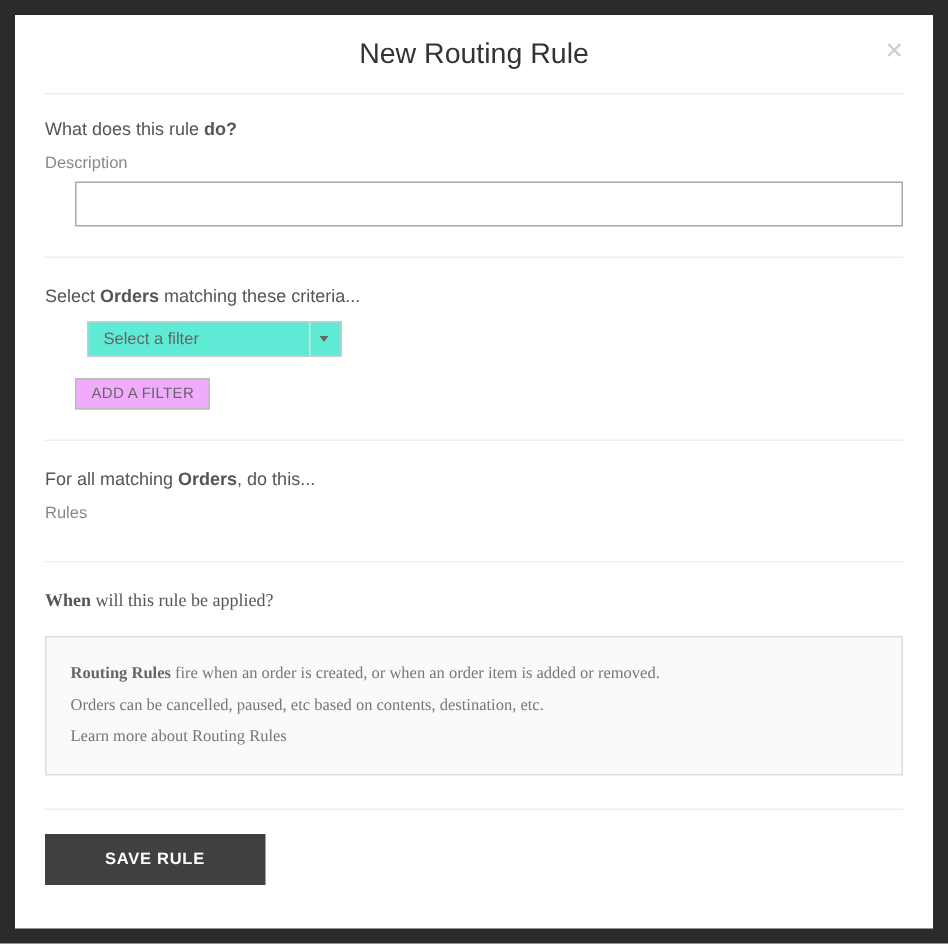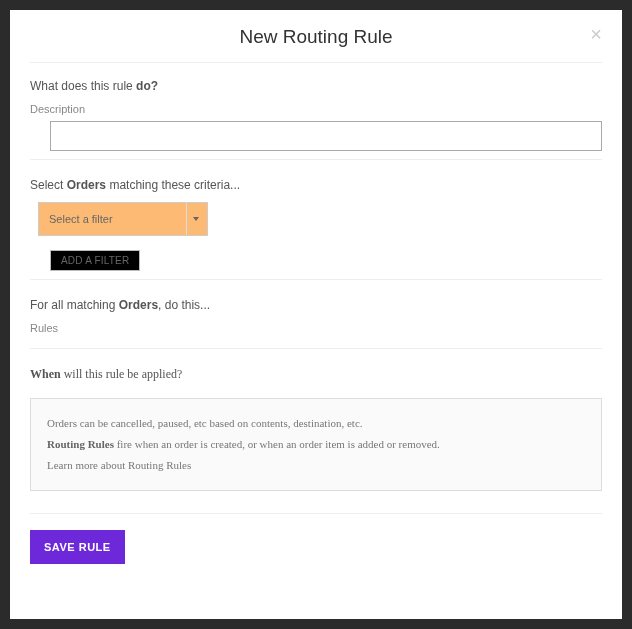--- a/index.html
+++ b/index.html
@@ -60,38 +60,38 @@
     }
     .description-input {
       width: calc(100% - 20px);
       margin-left: 20px;
       height: 30px;
       border: 1px solid #aaa;
       padding: 4px 8px;
       font-size: 12px;
     }
     .section {
-      padding-bottom: 8px;
+      padding-bottom: 20px;
       margin-bottom: 18px;
     }
     .section-bordered {
       border-bottom: 1px solid #eee;
     }
     .select-wrap {
       display: inline-flex;
       align-items: center;
       justify-content: space-between;
       border: 1px solid #ccc;
-      background: #fdba74;
-      height: 34px;
+      background: #5eead4;
+      height: 24px;
       width: 170px;
       padding: 0 8px 0 10px;
       font-size: 11px;
       color: #666;
-      margin-left: 8px;
+      margin-left: 28px;
       cursor: pointer;
     }
     .select-inner-border {
       border-left: 1px solid #ddd;
       padding-left: 6px;
       display: flex;
       align-items: center;
       height: 100%;
     }
     .caret {
@@ -99,21 +99,21 @@
       height: 0;
       border-left: 3px solid transparent;
       border-right: 3px solid transparent;
       border-top: 4px solid #666;
     }
     .add-filter {
       display: inline-block;
       margin-left: 20px;
       margin-top: 14px;
       border: 1px solid #bbb;
-      background: #000000;
+      background: #f0abfc;
       color: #666;
       font-size: 10px;
       padding: 4px 10px;
       cursor: pointer;
       letter-spacing: 0.2px;
     }
     .when-section {
       margin-top: 10px;
       font-family: Liberation Serif, serif;
     }
@@ -133,24 +133,24 @@
     .info-link {
       color: #777;
       cursor: pointer;
     }
     .footer {
       border-top: 1px solid #eee;
       padding-top: 16px;
       margin-top: 22px;
     }
     .save-btn {
-      background: #6d28d9;
+      background: #404040;
       color: #fff;
       border: none;
-      padding: 0 14px;
+      padding: 0 40px;
       height: 34px;
       font-size: 11px;
       font-weight: 600;
       letter-spacing: 0.5px;
       cursor: pointer;
     }
   </style>
 </head>
 <body>
 
@@ -188,24 +188,24 @@
       <span>For all matching </span><span class="bold">Orders</span><span>, do this...</span>
     </div>
     <div class="field-label">Rules</div>
   </div>
 
   <div class="when-section">
     <div class="section-label">
       <span class="bold">When</span><span> will this rule be applied?</span>
     </div>
     <div class="info-box">
-      <div>Orders can be cancelled, paused, etc based on contents, destination, etc.</div>
       <div>
         <span class="bold">Routing Rules</span><span> fire when an order is created, or when an order item is added or removed.</span>
       </div>
+      <div>Orders can be cancelled, paused, etc based on contents, destination, etc.</div>
       <div class="info-link">Learn more about Routing Rules</div>
     </div>
   </div>
 
   <div class="footer">
     <button class="save-btn">SAVE RULE</button>
   </div>
 
 </div>
 

